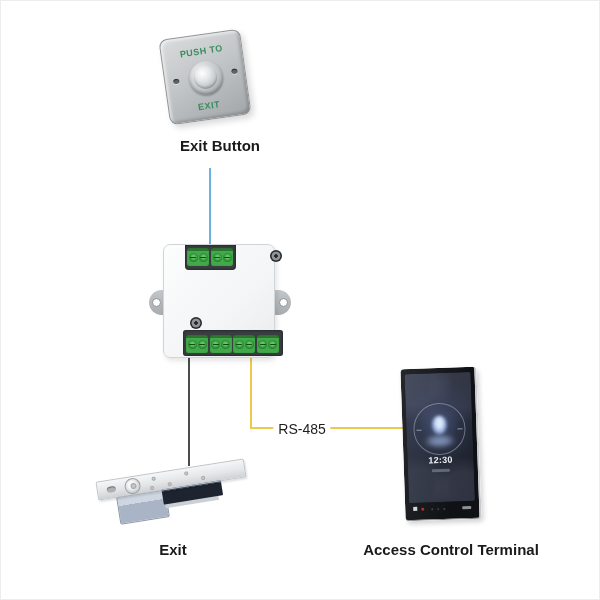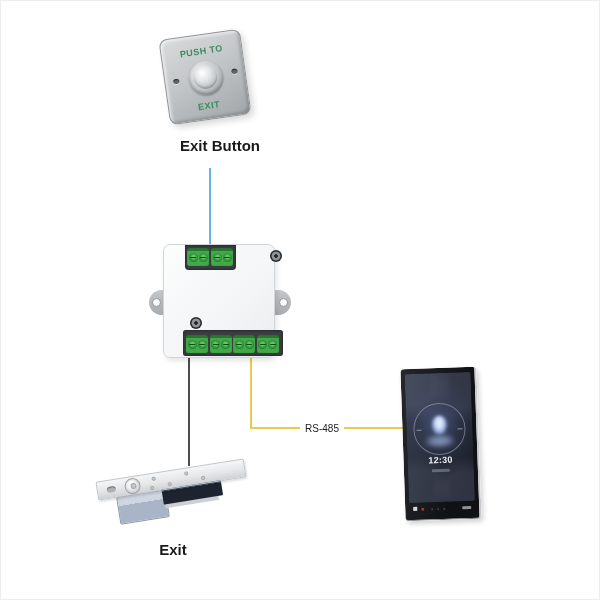--- a/index.html
+++ b/index.html
@@ -6,22 +6,22 @@
   html,body { background:#fff; }
   #canvas {
     position:relative; width:600px; height:600px; background:#ffffff;
     border:1px solid #ededed; overflow:hidden;
     font-family:"Liberation Sans", sans-serif; color:#1a1a1a;
   }
 
   
   .wire { position:absolute; }
   .rs485-label {
-    position:absolute; left:321px; top:419px; transform:translateX(-50%);
-    background:#ffffff; padding:0 5px; font-size:10px; font-weight:400; color:#1d1d1d;
+    position:absolute; left:301px; top:419px; transform:translateX(-50%);
+    background:#ffffff; padding:0 5px; font-size:14px; font-weight:400; color:#1d1d1d;
     white-space:nowrap; line-height:18px;
   }
 
   
   .dev-label {
     position:absolute; transform:translateX(-50%); white-space:nowrap;
     font-size:15px; font-weight:700; color:#1a1a1a; line-height:16px;
   }
 
   
@@ -263,14 +263,15 @@
       <div class="t-time">12:30</div>
       <div class="t-date"></div>
     </div>
     <div class="ctrl-square"></div>
     <div class="ctrl-red"></div>
     <div class="ctrl-dot" style="left:26px;"></div>
     <div class="ctrl-dot" style="left:32px;"></div>
     <div class="ctrl-dot" style="left:38px;"></div>
     <div class="ctrl-dash"></div>
   </div>
+  <div class="dev-label" style="left:450px; top:541px;">Access Control Terminal</div>
 
 </div>
 
 </body></html>

